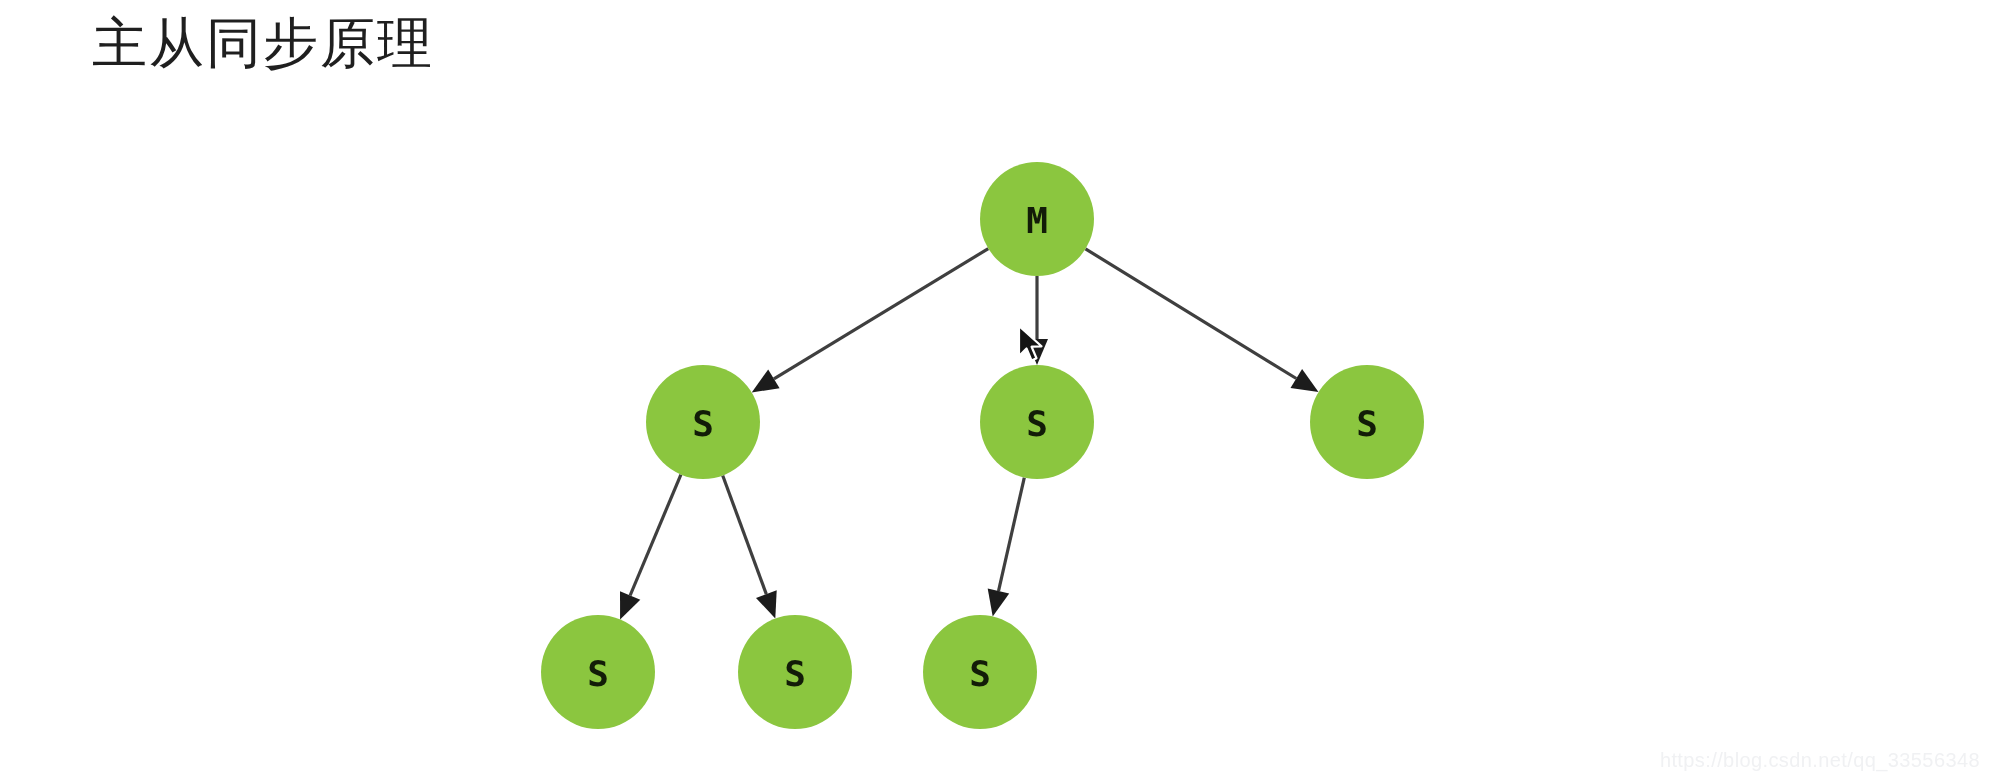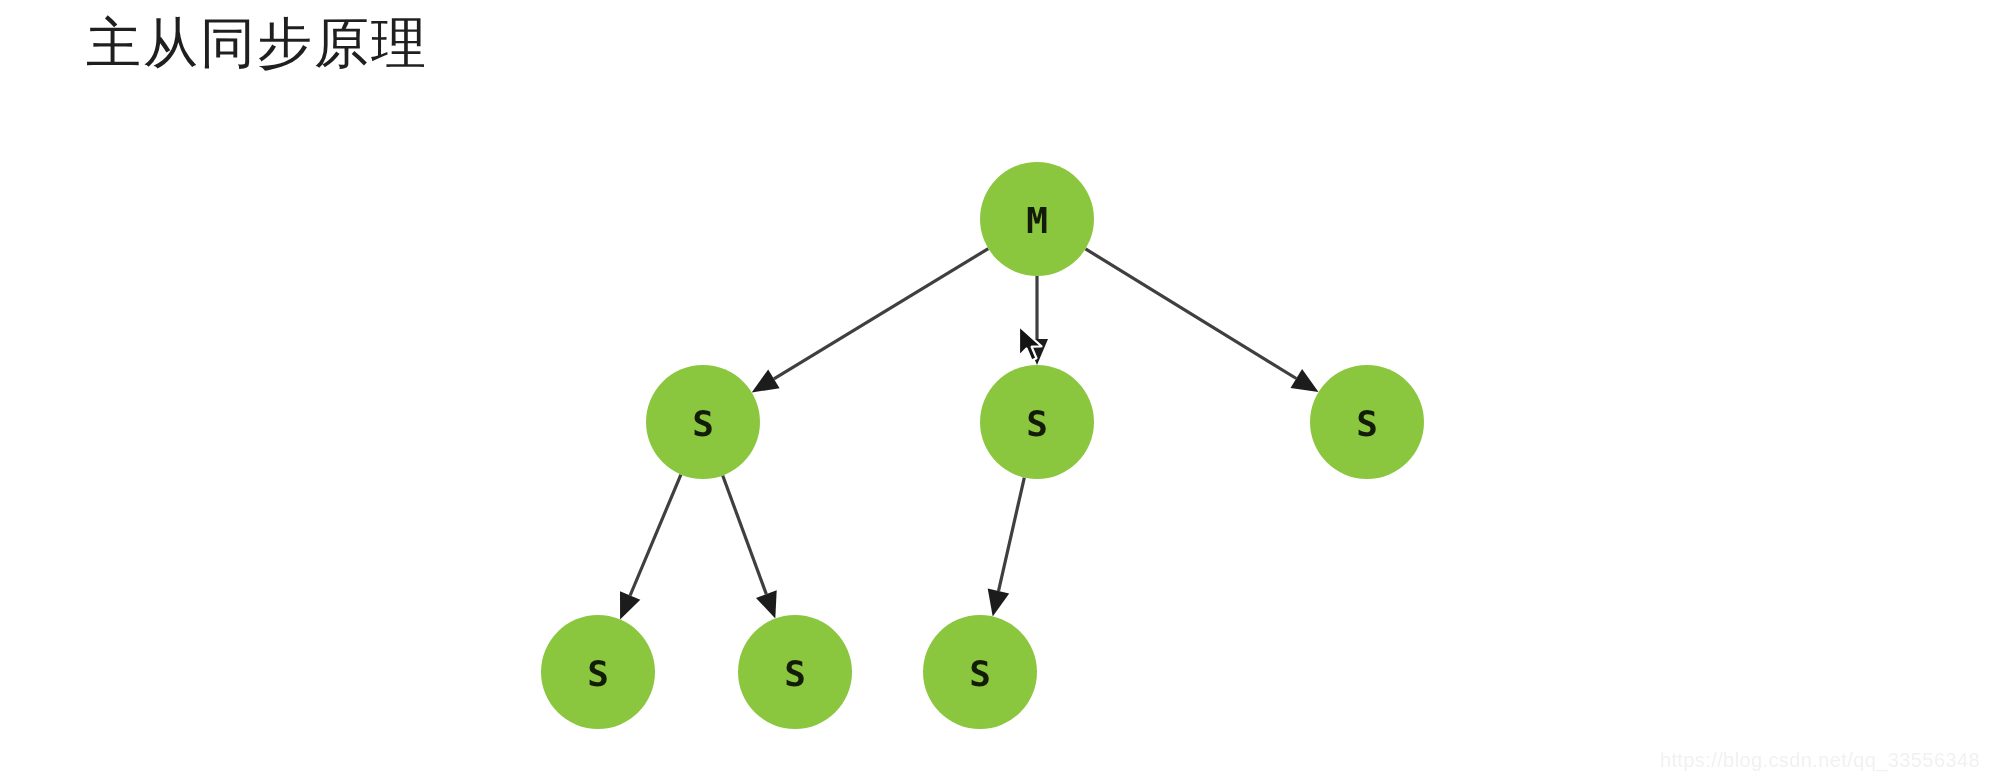--- a/index.html
+++ b/index.html
@@ -13,21 +13,21 @@
   }
   #canvas {
     position: relative;
     width: 1992px;
     height: 778px;
     background: #ffffff;
     overflow: hidden;
   }
   #slide-title {
     position: absolute;
-    left: 86px;
+    left: 92px;
     top: 8px;
     font-size: 55px;
     line-height: 70px;
     font-weight: 500;
     color: #1f1f1f;
     letter-spacing: 2px;
     white-space: nowrap;
     font-family: "DejaVu Sans", "Liberation Sans", sans-serif;
   }
   #diagram-svg {

